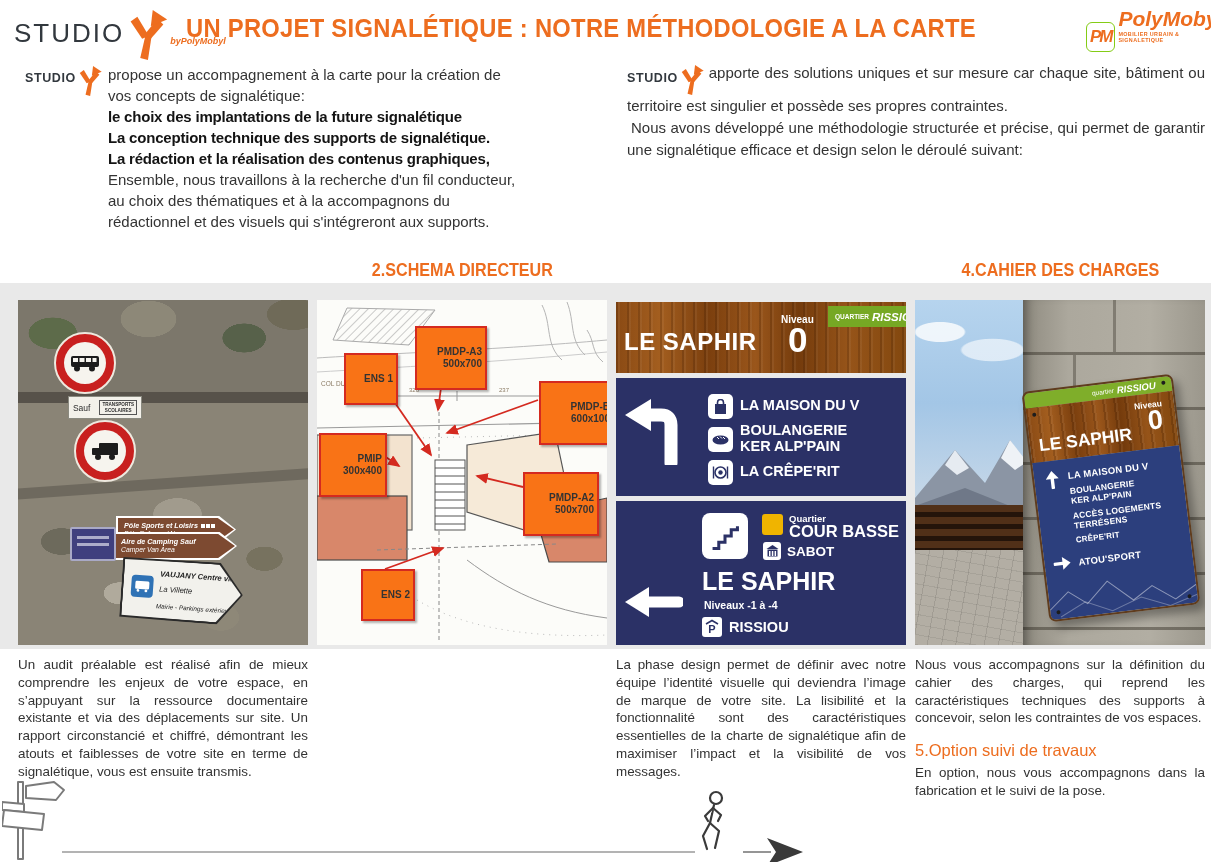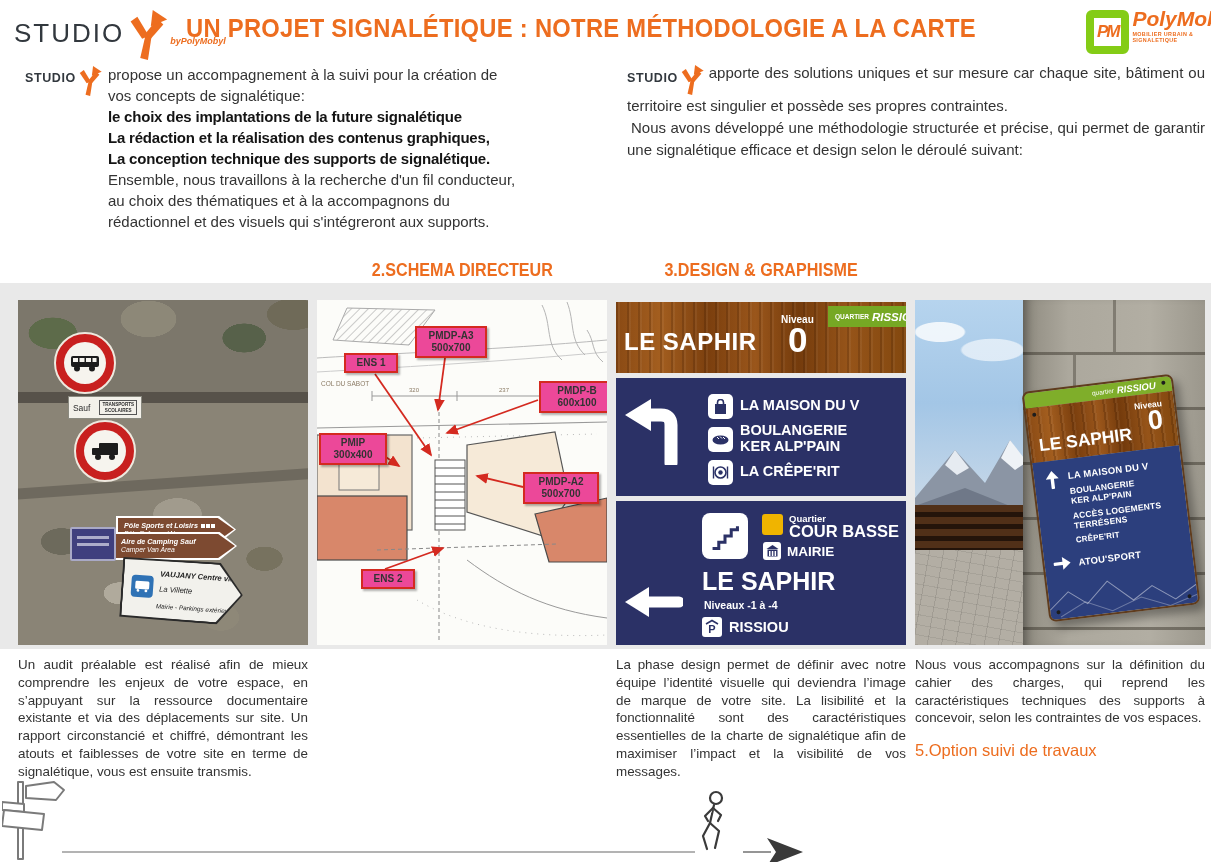--- a/index.html
+++ b/index.html
@@ -7,22 +7,22 @@
         font-family:"Liberation Sans",sans-serif;color:#3b3b3b;}
   .abs{position:absolute;}
 
   
   .studio-logo{left:14px;top:10px;display:flex;align-items:flex-start;}
   .studio-word{font-size:26px;letter-spacing:2px;color:#32383e;margin-top:8px;}
   .by-label{font-size:9px;font-style:italic;font-weight:bold;color:#ed6d1f;margin-top:26px;margin-left:2px;}
   .main-title{left:186px;top:14px;font-size:25px;font-weight:bold;color:#ed6d1f;
               white-space:nowrap;transform:scaleX(.95);transform-origin:left center;letter-spacing:.3px;}
   .pm-logo{left:1086px;top:8px;display:flex;align-items:flex-start;color:#ed6d1f;}
-  .pm-box{width:28px;height:28px;border:8px solid #84cc16;border-radius:6px;display:flex;align-items:center;justify-content:center;
-          font-size:17px;font-weight:bold;font-style:italic;letter-spacing:-2px;margin-top:2px;}
+  .pm-box{width:28px;height:28px;border:1px solid #84cc16;border-radius:6px;display:flex;align-items:center;justify-content:center;
+          font-size:17px;font-weight:bold;font-style:italic;letter-spacing:-2px;margin-top:14px;}
   .pm-name{font-size:21px;font-weight:bold;font-style:italic;line-height:1;margin-left:3px;}
   .pm-tagline{font-size:5.4px;letter-spacing:.4px;font-weight:bold;margin-left:3px;margin-top:2px;}
 
   
   .slog{display:inline-flex;align-items:flex-start;vertical-align:-4px;}
   .slog .sword{font-size:12.5px;font-weight:bold;color:#32383e;letter-spacing:.6px;margin-top:4px;}
   .intro-left{left:25px;top:64px;width:500px;font-size:15px;line-height:1.4;color:#333;}
   .intro-left .mini-logo{position:absolute;left:0;top:2px;}
   .intro-left-text{margin-left:83px;width:415px;}
   .intro-bold{font-weight:bold;color:#141414;letter-spacing:-.2px;}
@@ -75,22 +75,22 @@
   .white-sign{left:103px;top:260px;width:122px;height:62px;transform:rotate(4deg);}
   .white-sign .wouter{position:absolute;inset:0;background:#2a2a2a;clip-path:polygon(0 2%,80% 0,100% 50%,80% 100%,0 98%);}
   .white-sign .winner{position:absolute;inset:2px;background:#f2f1ec;clip-path:polygon(0 2%,80% 0,100% 50%,80% 100%,0 98%);color:#222;}
   .wbus{position:absolute;left:8px;top:16px;width:22px;height:22px;background:#2f72b5;border-radius:4px;display:flex;align-items:center;justify-content:center;}
   .wl1{position:absolute;left:36px;top:9px;font-size:7.6px;font-weight:bold;font-style:italic;white-space:nowrap;}
   .wl2{position:absolute;left:36px;top:24px;font-size:7.6px;font-style:italic;white-space:nowrap;}
   .wl3{position:absolute;left:34px;top:42px;font-size:6.4px;font-style:italic;white-space:nowrap;}
 
   
   .plan{background:#fcfcf9;}
-  .tag{position:absolute;background:#ec4899;border:2px solid #d42a20;color:#333;font-weight:bold;text-align:center;
-       font-size:10px;line-height:1.2;padding:2px 3px;box-shadow:1.5px 2px 2px rgba(0,0,0,.3);}
+  .tag{position:absolute;background:#f97316;border:2px solid #d42a20;color:#333;font-weight:bold;text-align:right;
+       font-size:10px;line-height:1.2;padding:18px 3px;box-shadow:1.5px 2px 2px rgba(0,0,0,.3);}
   .tag span{display:block;white-space:nowrap;}
   .tag span:empty{display:none;}
   .tag-a3{left:98px;top:26px;width:62px;}
   .tag-ens1{left:27px;top:53px;width:44px;}
   .tag-b{left:222px;top:81px;width:66px;}
   .tag-pmip{left:2px;top:133px;width:58px;}
   .tag-a2{left:206px;top:172px;width:66px;}
   .tag-ens2{left:44px;top:269px;width:44px;}
 
   
@@ -175,24 +175,24 @@
     <span class="slog mini-logo">
       <span class="sword">STUDIO</span>
       <svg width="26" height="30" viewBox="0 0 44 52">
         <polygon points="22,24 28,26 24,52 16,50" fill="#ed6d1f"></polygon>
         <polygon points="6,12 13,7 25,27 18,30" fill="#ed6d1f"></polygon>
         <polygon points="34,9 40,15 27,30 21,25" fill="#ed6d1f"></polygon>
         <polygon points="29,0 44,10 27,17" fill="#ed6d1f"></polygon>
       </svg>
     </span>
     <div class="intro-left-text">
-      <span>propose un accompagnement à la suivi pour la création de vos concepts de signalétique:</span>
+      <span>propose un accompagnement à la carte pour la création de vos concepts de signalétique:</span>
       <div class="intro-bold">le choix des implantations de la future signalétique</div>
+      <div class="intro-bold">La conception technique des supports de signalétique.</div>
       <div class="intro-bold">La rédaction et la réalisation des contenus graphiques,</div>
-      <div class="intro-bold">La conception technique des supports de signalétique.</div>
       <div>Ensemble, nous travaillons à la recherche d'un fil conducteur, au choix des thématiques et à la accompagnons du rédactionnel et des visuels qui s'intégreront aux supports.</div>
     </div>
   </div>
 
   <div class="abs intro-right">
     <div>
       <span class="slog">
         <span class="sword">STUDIO</span>
         <svg width="26" height="30" viewBox="0 0 44 52">
           <polygon points="22,24 28,26 24,52 16,50" fill="#ed6d1f"></polygon>
@@ -202,21 +202,21 @@
         </svg>
       </span>
       <span>apporte des solutions uniques et sur mesure car chaque site, bâtiment ou territoire est singulier et possède ses propres contraintes.</span>
     </div>
     <div class="rest">Nous avons développé une méthodologie structurée et précise, qui permet de garantir une signalétique efficace et design selon le déroulé suivant:</div>
   </div>
 
   <div class="abs gray-band"></div>
 
   <div class="abs step-title c1"><span>2.SCHEMA DIRECTEUR</span></div>
-  <div class="abs step-title c2"><span>3.DESIGN &amp; GRAPHISME</span></div>
+  <div class="abs step-title c3"><span>4.CAHIER DES CHARGES</span></div>
 
   <div class="abs step-img c0 photo1">
     <div class="abs cliff"></div>
     <div class="abs wall-edge"></div>
     <div class="abs wall-diag"></div>
 
     <div class="abs prohib sign-bus">
       <div class="inner">
         <svg width="30" height="20" viewBox="0 0 30 20">
           <rect x="1" y="3" width="28" height="11" rx="2" fill="#1c1c1c"></rect>
@@ -420,21 +420,21 @@
       <div class="d-label" style="left:173px;top:21px;font-size:16.5px;">COUR BASSE</div>
       <div class="tile" style="left:147px;top:41px;width:18px;height:18px;border-radius:3px;">
         <svg width="13" height="12" viewBox="0 0 13 12">
             <polygon points="6.5,0 12.5,4 0.5,4" fill="#2b3166"></polygon>
             <rect x="1.5" y="4.5" width="10" height="7" fill="#2b3166"></rect>
             <rect x="3" y="6" width="1.5" height="5" fill="#fff"></rect>
             <rect x="5.8" y="6" width="1.5" height="5" fill="#fff"></rect>
             <rect x="8.6" y="6" width="1.5" height="5" fill="#fff"></rect>
           </svg>
       </div>
-      <div class="d-label" style="left:171px;top:43px;font-size:13.5px;">MAIRIE</div>
+      <div class="d-label" style="left:171px;top:43px;font-size:13.5px;">SABOT</div>
       <svg class="abs" style="left:7px;top:84px;" width="60" height="34" viewBox="0 0 60 34">
         <line x1="56" y1="17" x2="22" y2="17" stroke="#fff" stroke-width="11" stroke-linecap="round"></line>
         <polygon points="26,2 26,32 2,17" fill="#fff"></polygon>
       </svg>
       <div class="d-label" style="left:86px;top:66px;font-size:25px;">LE SAPHIR</div>
       <div class="d-label" style="left:88px;top:98px;font-size:10.5px;">Niveaux -1 à -4</div>
       <div class="tile" style="left:86px;top:116px;width:20px;height:20px;border-radius:3px;">
         <svg width="16" height="16" viewBox="0 0 16 16">
             <path d="M2,5 L8,1.5 L14,5" stroke="#2b3166" stroke-width="1.6" fill="none"></path>
             <text x="8" y="14" font-size="11" font-weight="bold" fill="#2b3166" text-anchor="middle">P</text>
@@ -498,20 +498,21 @@
       <span class="screw" style="left:6px;bottom:5px;"></span>
       <span class="screw" style="right:6px;bottom:5px;"></span>
     </div>
   </div>
 
   <div class="abs step-desc c0">Un audit préalable est réalisé afin de mieux comprendre les enjeux de votre espace, en s’appuyant sur la ressource documentaire existante et via des déplacements sur site.  Un rapport circonstancié et chiffré, démontrant les atouts et faiblesses de votre site en terme de signalétique, vous est ensuite transmis.</div>
   <div class="abs step-desc c2">La phase design permet de définir avec notre équipe l’identité visuelle qui deviendra l’image de marque de votre site. La lisibilité et la fonctionnalité sont des caractéristiques essentielles de la charte de signalétique afin de maximiser l’impact et la visibilité de vos messages.</div>
   <div class="abs step-desc c3">
     <div>Nous vous accompagnons sur la définition du cahier des charges, qui reprend les caractéristiques techniques des supports à concevoir, selon les contraintes de vos espaces.</div>
     <div class="option-title">5.Option suivi de travaux</div>
+    <div>En option, nous vous accompagnons dans la fabrication et le suivi de la pose.</div>
   </div>
 
   <svg class="abs signpost" viewBox="0 0 74 82">
     <g stroke="#7a7a7a" stroke-width="2" fill="#fff" stroke-linejoin="round">
       <rect x="16" y="2" width="5" height="77"></rect>
       <polygon points="24,6 52,2 62,10 54,20 24,18"></polygon>
       <polygon points="0,22 22,24 22,32 0,30"></polygon>
       <polygon points="2,30 42,34 40,50 0,46"></polygon>
     </g>
   </svg>

